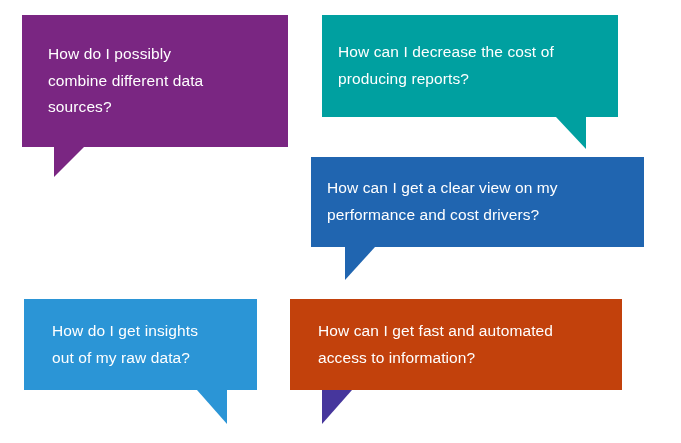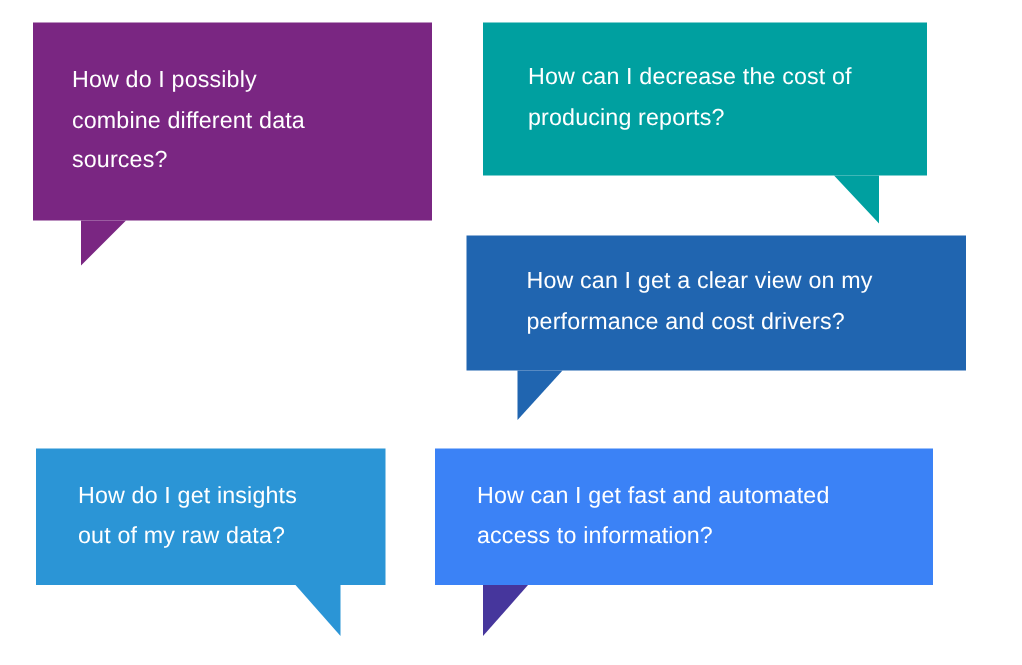--- a/index.html
+++ b/index.html
@@ -86,40 +86,40 @@
 <div id="canvas" data-name="bubble-diagram-canvas" style="width: 681px; height: 436px; background: rgb(255, 255, 255);">
     <div class="bubble" data-name="bubble-combine-data-sources" style="left: 22px; top: 15px; width: 266px; height: 132px;">
       <div class="bubble-body" data-name="bubble-combine-data-sources-body" style="height: 132px; background: rgb(122, 38, 130); padding-left: 26px; padding-right: 20px;">
         <div class="bubble-text" data-name="bubble-combine-data-sources-text" style="color: rgb(255, 255, 255);">How do I possibly
 combine different data
 sources?</div>
       </div>
       <div class="tail tail-left" data-name="bubble-combine-data-sources-tail-icon" style="top: 132px; width: 30px; height: 30px; left: 32px;"></div>
     </div>
     <div class="bubble" data-name="bubble-decrease-cost-of-reports" style="left: 322px; top: 15px; width: 296px; height: 102px;">
-      <div class="bubble-body" data-name="bubble-decrease-cost-of-reports-body" style="height: 102px; background: rgb(0, 160, 160); padding-left: 30px; padding-right: 20px;">
+      <div class="bubble-body" data-name="bubble-decrease-cost-of-reports-body" style="height: 102px; background: rgb(0, 160, 160); padding-left: 16px; padding-right: 20px;">
         <div class="bubble-text" data-name="bubble-decrease-cost-of-reports-text" style="color: rgb(255, 255, 255);">How can I decrease the cost of
 producing reports?</div>
       </div>
       <div class="tail tail-right" data-name="bubble-decrease-cost-of-reports-tail-icon" style="top: 102px; width: 30px; height: 32px; right: 32px;"></div>
     </div>
     <div class="bubble" data-name="bubble-clear-view-on-performance" style="left: 311px; top: 157px; width: 333px; height: 90px;">
-      <div class="bubble-body" data-name="bubble-clear-view-on-performance-body" style="height: 90px; background: rgb(32, 101, 176); padding-left: 40px; padding-right: 20px;">
+      <div class="bubble-body" data-name="bubble-clear-view-on-performance-body" style="height: 90px; background: rgb(32, 101, 176); padding-left: 16px; padding-right: 20px;">
         <div class="bubble-text" data-name="bubble-clear-view-on-performance-text" style="color: rgb(255, 255, 255);">How can I get a clear view on my
 performance and cost drivers?</div>
       </div>
       <div class="tail tail-left" data-name="bubble-clear-view-on-performance-tail-icon" style="top: 90px; width: 30px; height: 33px; left: 34px;"></div>
     </div>
     <div class="bubble" data-name="bubble-insights-out-of-raw-data" style="left: 24px; top: 299px; width: 233px; height: 91px; border-radius: 19px;">
       <div class="bubble-body" data-name="bubble-insights-out-of-raw-data-body" style="height: 91px; background: rgb(43, 149, 214); padding-left: 28px; padding-right: 18px;">
         <div class="bubble-text" data-name="bubble-insights-out-of-raw-data-text" style="color: rgb(255, 255, 255);">How do I get insights
 out of my raw data?</div>
       </div>
       <div class="tail tail-right" data-name="bubble-insights-out-of-raw-data-tail-icon" style="top: 91px; width: 30px; height: 34px; right: 30px;"></div>
     </div>
     <div class="bubble" data-name="bubble-fast-automated-access" style="left: 290px; top: 299px; width: 332px; height: 91px;">
-      <div class="bubble-body" data-name="bubble-fast-automated-access-body" style="height: 91px; background: #3b82f6; padding-left: 28px; padding-right: 20px;">
+      <div class="bubble-body" data-name="bubble-fast-automated-access-body" style="height: 91px; background: #c2410c; padding-left: 28px; padding-right: 20px;">
         <div class="bubble-text" data-name="bubble-fast-automated-access-text" style="color: rgb(255, 255, 255);">How can I get fast and automated
 access to information?</div>
       </div>
       <div class="tail tail-left" data-name="bubble-fast-automated-access-tail-icon" style="top: 91px; width: 30px; height: 34px; left: 32px;"></div>
     </div>
   </div>
 
 </body></html>

